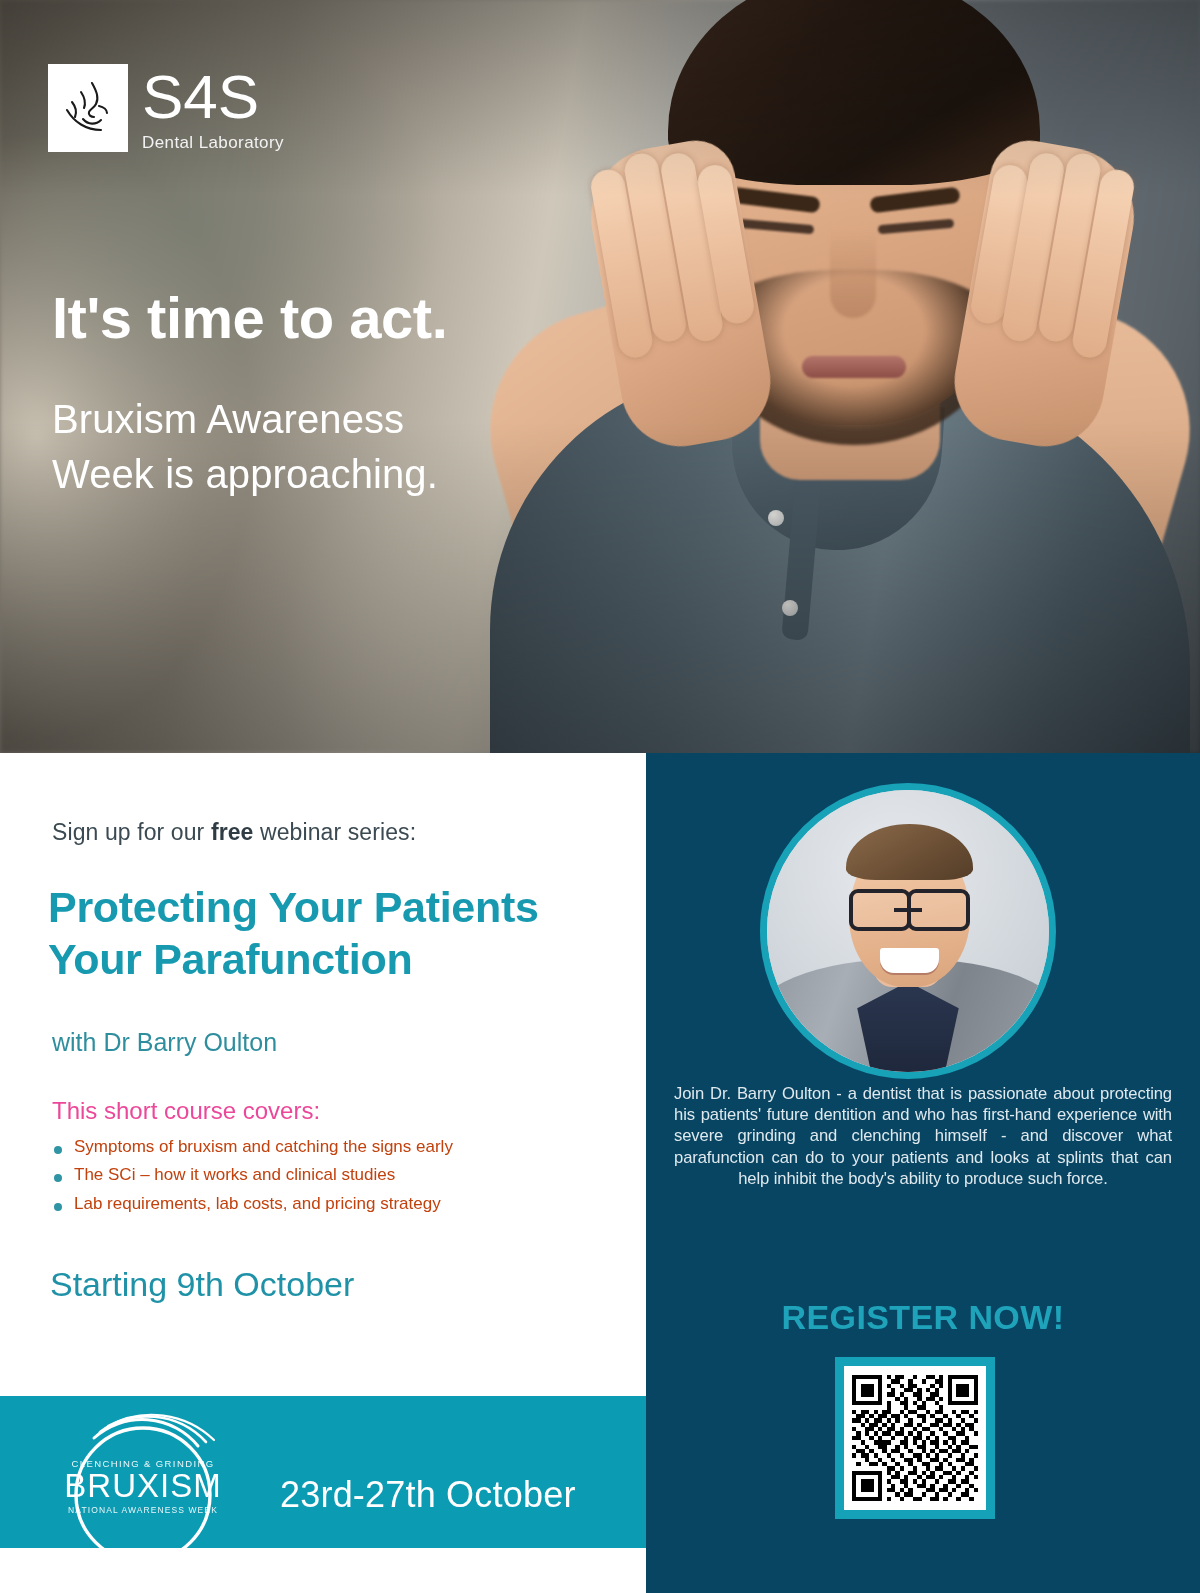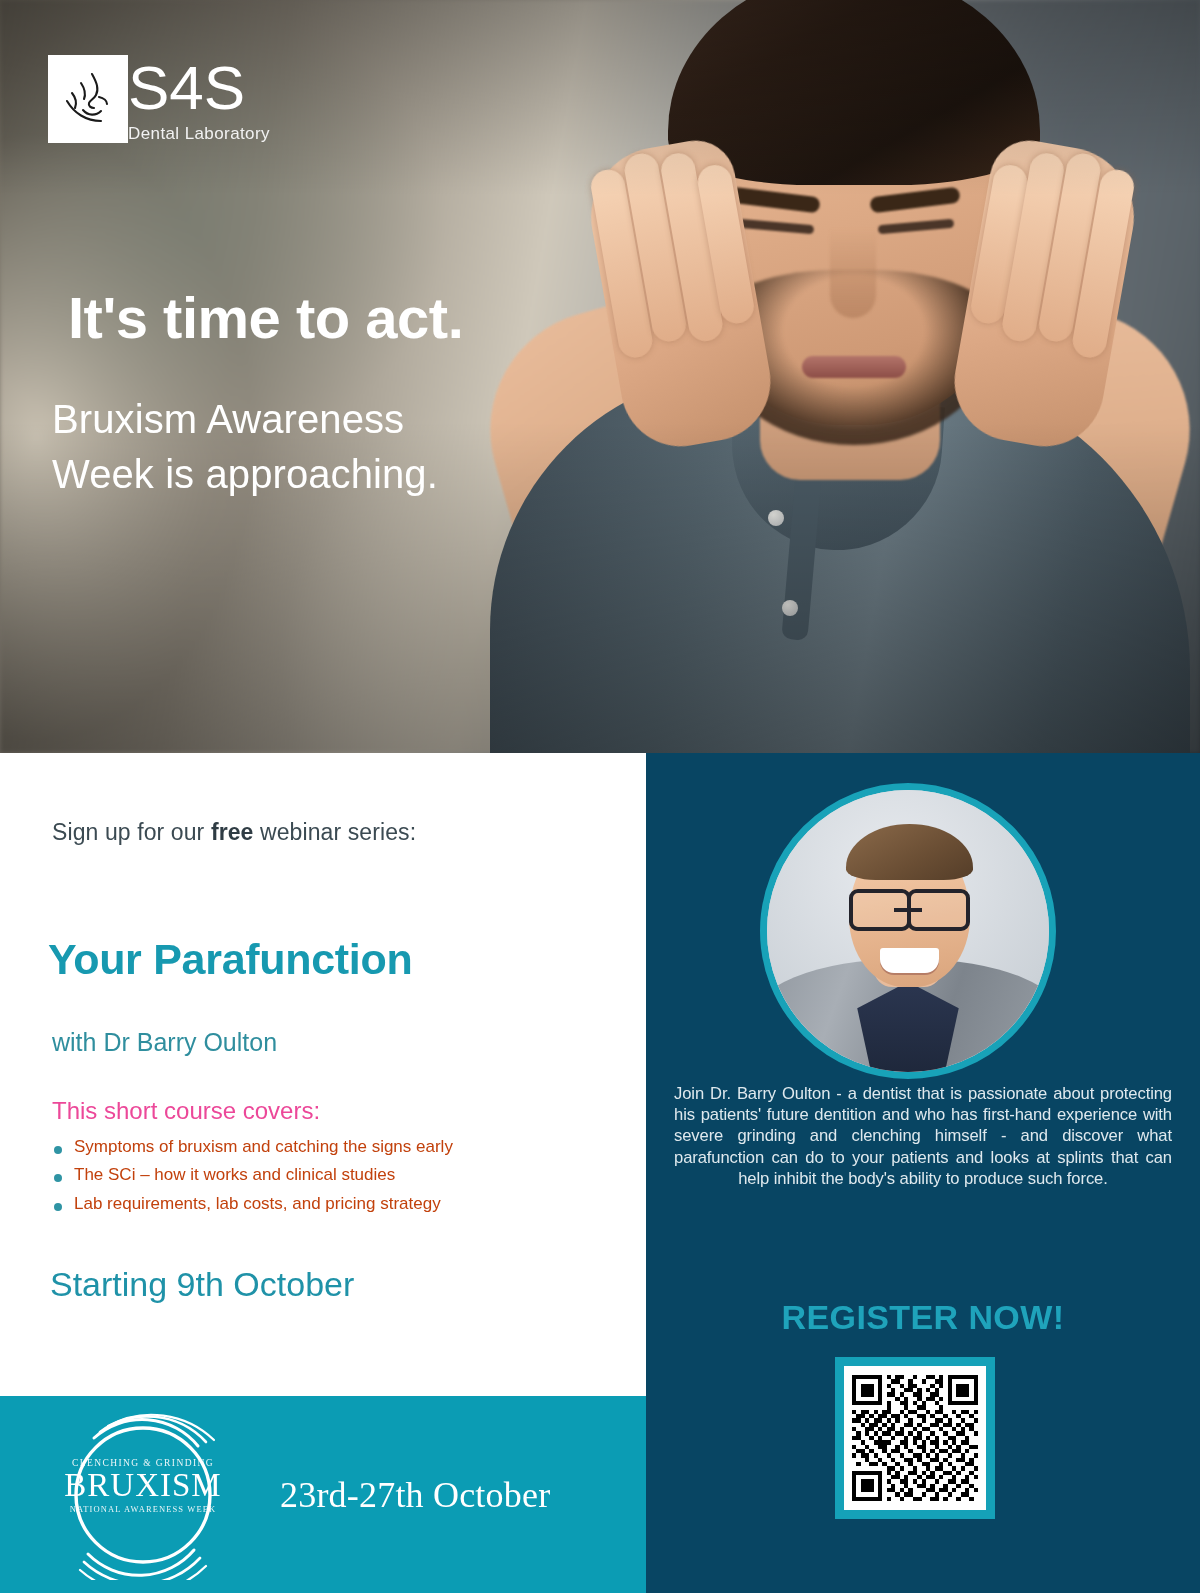--- a/index.html
+++ b/index.html
@@ -57,48 +57,48 @@
   .hand-l{left:175px;top:175px;border-radius:70px 40px 60px 60px;transform:rotate(-10deg);}
   .hand-r{left:540px;top:175px;border-radius:40px 70px 60px 60px;transform:rotate(10deg);}
   .fing{position:absolute;width:34px;height:190px;border-radius:22px;
         background:linear-gradient(180deg,#f7d5b7,#e0ad89);box-shadow:0 0 6px rgba(150,105,75,.45);}
   .arm-l,.arm-r{position:absolute;width:220px;height:380px;
         background:linear-gradient(160deg,#e9bd9c,#cd9871);filter:blur(.8px);}
   .arm-l{left:80px;top:340px;border-radius:120px 60px 0 0;transform:rotate(-16deg);}
   .arm-r{left:520px;top:340px;border-radius:60px 120px 0 0;transform:rotate(16deg);}
 
   
-  .logo{position:absolute;left:48px;top:55px;display:flex;align-items:center;}
+  .logo{position:absolute;left:48px;top:64px;display:flex;align-items:center;gap:14px;}
   .logo-mark{width:80px;height:88px;background:#fff;display:flex;align-items:center;justify-content:center;}
   .logo-txt{display:flex;flex-direction:column;line-height:1;}
   .logo-s4s{color:#fff;font-size:62px;font-weight:400;letter-spacing:0px;}
   .logo-sub{color:#f2f2f2;font-size:17px;letter-spacing:.4px;margin-top:6px;}
 
   
   .hero-copy{position:absolute;left:52px;top:288px;}
-  .h1{color:#fff;font-size:58px;font-weight:700;line-height:1.04;margin:0 0 44px 16px;letter-spacing:-.5px;}
+  .h1{color:#fff;font-size:58px;font-weight:700;line-height:1.04;margin:0 0 44px 0;letter-spacing:-.5px;}
   .h2{color:#fff;font-size:40px;font-weight:400;line-height:1.36;margin:0;letter-spacing:.1px;}
 
   
   .lower{position:absolute;left:0;top:753px;width:1200px;height:840px;background:#fff;padding-left:16px;}
   .right-panel{position:absolute;left:646px;top:0;width:554px;height:840px;background:#084563;}
   .left-col{position:absolute;left:0;top:0;width:646px;height:840px;}
 
   .signup{position:absolute;left:52px;top:66px;font-size:23px;color:#3b4a52;letter-spacing:.1px;}
   .signup b{font-weight:700;color:#2f3c44;}
   .title{position:absolute;left:48px;top:128px;width:580px;color:#1799b0;font-size:43px;font-weight:700;line-height:1.22;letter-spacing:-.3px;}
   .with{position:absolute;left:52px;top:275px;color:#2f8e9e;font-size:25px;font-weight:400;}
   .covers{position:absolute;left:52px;top:344px;color:#ec4899;font-size:24px;}
   .bullets{position:absolute;left:52px;top:382px;width:560px;margin:0;padding:0;list-style:none;}
   .bullets li{position:relative;padding-left:22px;color:#c2410c;font-size:17px;line-height:1.38;margin-bottom:5px;}
   .bullets li:before{content:"";position:absolute;left:2px;top:11px;width:8px;height:8px;border-radius:50%;background:#2f94a4;}
   .starting{position:absolute;left:50px;top:512px;color:#1f92a8;font-size:34px;font-weight:400;}
 
   
-  .band{position:absolute;left:0;top:643px;width:646px;height:197px;background:#0b9cb4;font-family:Liberation Serif, serif;}
+  .band{position:absolute;left:0;top:643px;width:646px;height:152px;background:#0b9cb4;}
   .band-inner{position:absolute;left:0;top:0;width:646px;height:197px;display:flex;align-items:center;}
   .bx-logo{position:relative;width:190px;height:170px;margin-left:48px;flex:none;}
   .bx-words{position:absolute;left:0;right:0;top:48px;text-align:center;color:#fff;}
   .bx-top{font-size:9.5px;letter-spacing:1.4px;opacity:.92;}
   .bx-main{font-size:33px;letter-spacing:1px;font-weight:400;line-height:1.05;}
   .bx-bot{font-size:8.5px;letter-spacing:1.1px;opacity:.9;margin-top:2px;}
   .band-date{color:#fff;font-size:36px;margin-left:42px;letter-spacing:.2px;}
 
   
   .portrait{position:absolute;left:114px;top:30px;width:282px;height:282px;border-radius:50%;
@@ -201,21 +201,21 @@
 
   <div class="lower">
 
     <div class="left-col">
 
       <div class="signup">
         <span>Sign up for our </span><b>free</b><span> webinar series:</span>
       </div>
 
       <div class="title">
-        <br>
+        <span>Protecting Your Patients</span><br>
         <span>Your Parafunction</span>
       </div>
 
       <div class="with">with Dr Barry Oulton</div>
 
       <div class="covers">This short course covers:</div>
 
       <ul class="bullets">
         <li>Symptoms of bruxism and catching the signs early</li>
         <li>The SCi – how it works and clinical studies</li>

